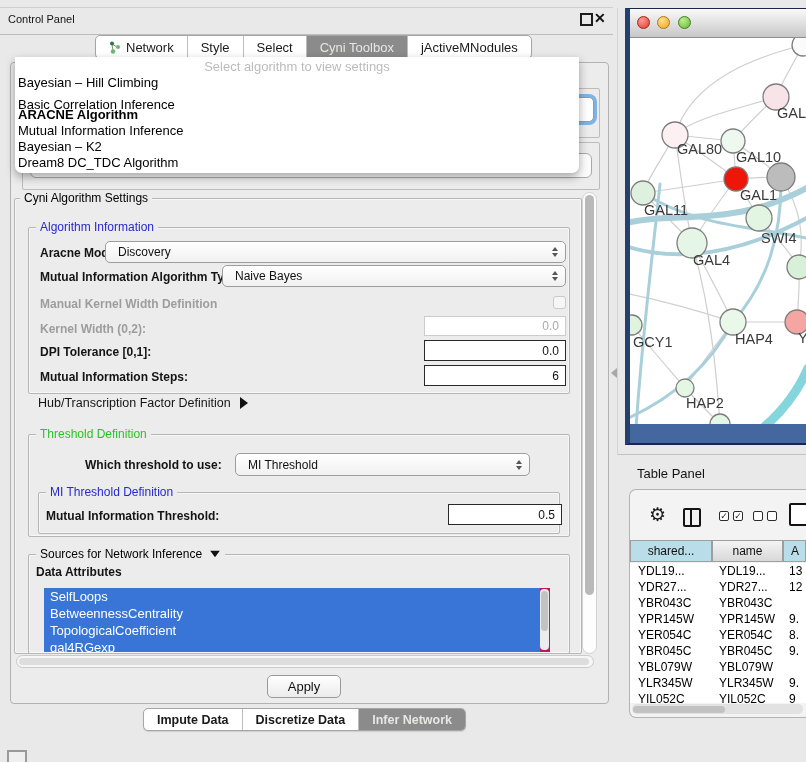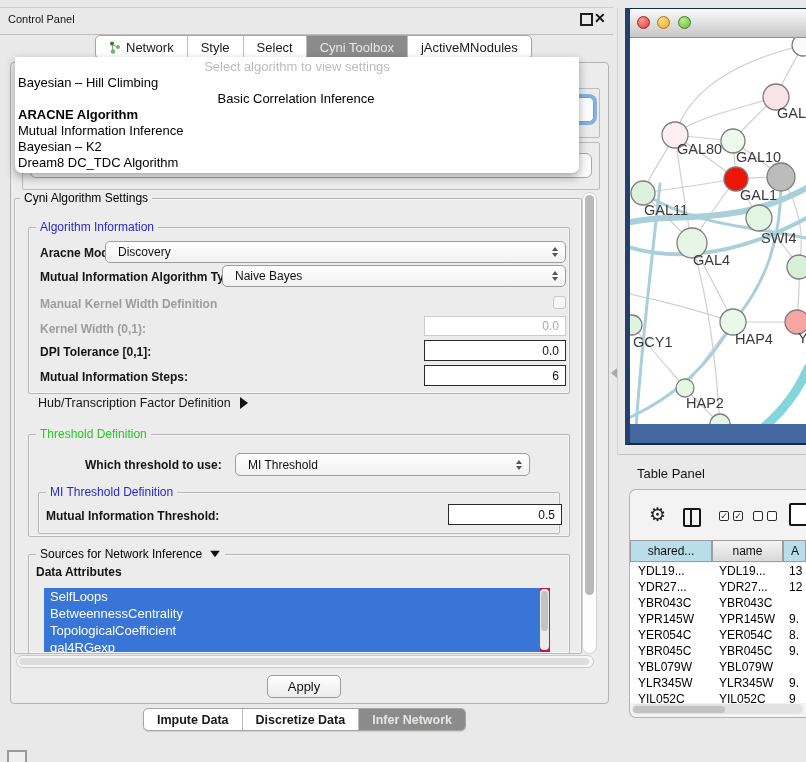--- a/index.html
+++ b/index.html
@@ -152,21 +152,21 @@
 <div class="abs" id="outer-panel"></div>
 
 <div class="abs frag" id="frag-group1"></div>
 <div class="abs frag" id="frag-combo1"></div>
 <div class="abs frag" id="frag-group2"></div>
 <div class="abs frag" id="frag-combo2"></div>
 
 <div class="abs" id="algo-dropdown">
   <div class="abs nw" id="dd-placeholder">Select algorithm to view settings</div>
   <div class="abs dd-item" style="top:18px;">Bayesian – Hill Climbing</div>
-  <div class="abs dd-item" style="top:34px;text-align:center;">Basic Correlation Inference</div>
+  <div class="abs dd-item" style="top:40px;">Basic Correlation Inference</div>
   <div class="abs dd-item bold" style="top:50px;">ARACNE Algorithm</div>
   <div class="abs dd-item" style="top:66px;">Mutual Information Inference</div>
   <div class="abs dd-item" style="top:82px;">Bayesian – K2</div>
   <div class="abs dd-item" style="top:98px;">Dream8 DC_TDC Algorithm</div>
 </div>
 
 <div class="abs groupbox" style="left:14px;top:198px;width:566px;height:454px;"></div>
 <div class="abs gblabel" style="left:20px;top:191px;">Cyni Algorithm Settings</div>
 
 <div class="abs groupbox" style="left:28px;top:227px;width:540px;height:165px;"></div>
@@ -186,21 +186,21 @@
   <span>Naive Bayes</span>
   <span class="arrows">
       <span class="tri-up"></span>
       <span class="tri-dn"></span>
     </span>
 </div>
 
 <div class="abs lbl disabled" style="left:40px;top:297px;">Manual Kernel Width Definition</div>
 <div class="abs checkbox" style="left:553px;top:296px;"></div>
 
-<div class="abs lbl disabled" style="left:40px;top:322px;">Kernel Width (0,1):</div>
+<div class="abs lbl disabled" style="left:40px;top:322px;">Kernel Width (0,2):</div>
 <div class="abs field disabled" style="left:424px;top:316px;width:142px;height:20px;">
     <span>0.0</span>
   </div>
 
 <div class="abs lbl" style="left:40px;top:345px;">DPI Tolerance [0,1]:</div>
 <div class="abs field strong" style="left:424px;top:340px;width:142px;height:21px;">
     <span>0.0</span>
   </div>
 
 <div class="abs lbl" style="left:40px;top:370px;">Mutual Information Steps:</div>

